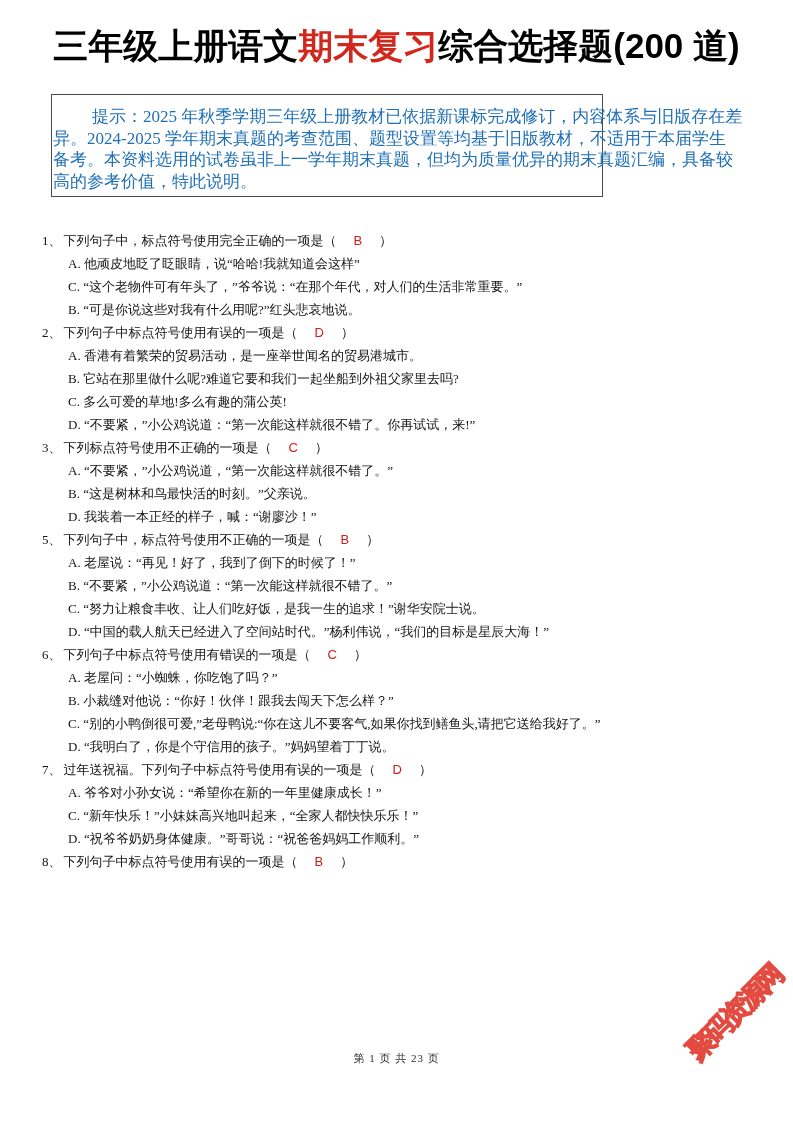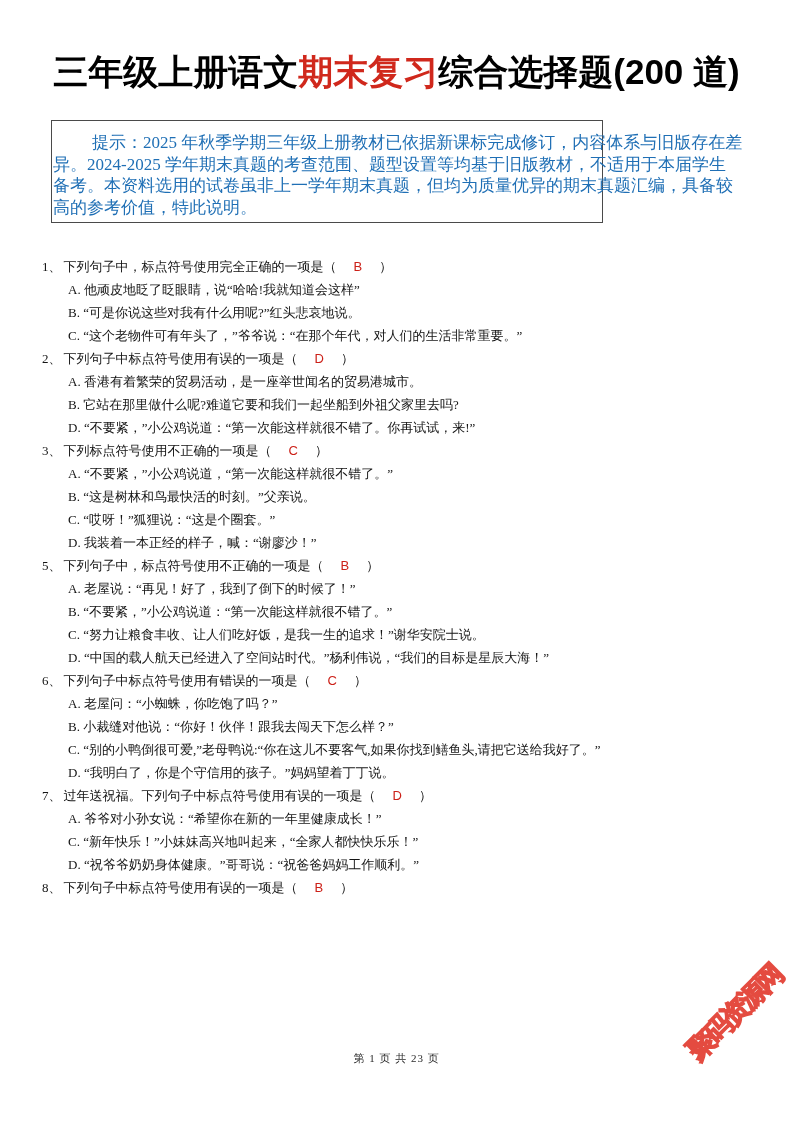--- a/index.html
+++ b/index.html
@@ -12,21 +12,21 @@
   *{margin:0;padding:0;box-sizing:border-box;}
   html,body{width:793px;height:1122px;}
   body{
     background:#ffffff;
     position:relative;
     overflow:hidden;
     font-family:"Liberation Serif","DejaVu Serif",serif;
     color:var(--ink);
   }
   .title{
-    margin-top:50px;
+    margin-top:24px;
     text-align:center;
     font-family:"Liberation Sans","DejaVu Sans",sans-serif;
     font-weight:bold;
     font-size:35px;
     line-height:44px;
     white-space:nowrap;
     color:#000;
   }
   .title .hl{color:var(--title-red);}
   .notice{
@@ -94,34 +94,34 @@
   <div class="notice-line indent">提示：2025 年秋季学期三年级上册教材已依据新课标完成修订，内容体系与旧版存在差</div>
   <div class="notice-line">异。2024-2025 学年期末真题的考查范围、题型设置等均基于旧版教材，不适用于本届学生</div>
   <div class="notice-line">备考。本资料选用的试卷虽非上一学年期末真题，但均为质量优异的期末真题汇编，具备较</div>
   <div class="notice-line">高的参考价值，特此说明。</div>
 </div>
 
 <div id="questions">
     <div class="question">
       <div class="stem"><span class="q-num">1、</span><span>下列句子中，标点符号使用完全正确的一项是</span><span class="paren">（</span><span class="answer">B</span><span class="paren">）</span></div>
       <div class="option">A. 他顽皮地眨了眨眼睛，说“哈哈!我就知道会这样”</div>
+      <div class="option">C. “这个老物件可有年头了，”爷爷说：“在那个年代，对人们的生活非常重要。”</div>
       <div class="option">B. “可是你说这些对我有什么用呢?”红头悲哀地说。</div>
-      <div class="option">C. “这个老物件可有年头了，”爷爷说：“在那个年代，对人们的生活非常重要。”</div>
     </div>
     <div class="question">
       <div class="stem"><span class="q-num">2、</span><span>下列句子中标点符号使用有误的一项是</span><span class="paren">（</span><span class="answer">D</span><span class="paren">）</span></div>
       <div class="option">A. 香港有着繁荣的贸易活动，是一座举世闻名的贸易港城市。</div>
       <div class="option">B. 它站在那里做什么呢?难道它要和我们一起坐船到外祖父家里去吗?</div>
+      <div class="option">C. 多么可爱的草地!多么有趣的蒲公英!</div>
       <div class="option">D. “不要紧，”小公鸡说道：“第一次能这样就很不错了。你再试试，来!”</div>
     </div>
     <div class="question">
       <div class="stem"><span class="q-num">3、</span><span>下列标点符号使用不正确的一项是</span><span class="paren">（</span><span class="answer">C</span><span class="paren">）</span></div>
       <div class="option">A. “不要紧，”小公鸡说道，“第一次能这样就很不错了。”</div>
       <div class="option">B. “这是树林和鸟最快活的时刻。”父亲说。</div>
-      <div class="option">C. “哎呀！”狐狸说：“这是个圈套。”</div>
       <div class="option">D. 我装着一本正经的样子，喊：“谢廖沙！”</div>
     </div>
     <div class="question">
       <div class="stem"><span class="q-num">5、</span><span>下列句子中，标点符号使用不正确的一项是</span><span class="paren">（</span><span class="answer">B</span><span class="paren">）</span></div>
       <div class="option">A. 老屋说：“再见！好了，我到了倒下的时候了！”</div>
       <div class="option">B. “不要紧，”小公鸡说道：“第一次能这样就很不错了。”</div>
       <div class="option">C. “努力让粮食丰收、让人们吃好饭，是我一生的追求！”谢华安院士说。</div>
       <div class="option">D. “中国的载人航天已经进入了空间站时代。”杨利伟说，“我们的目标是星辰大海！”</div>
     </div>
     <div class="question">

